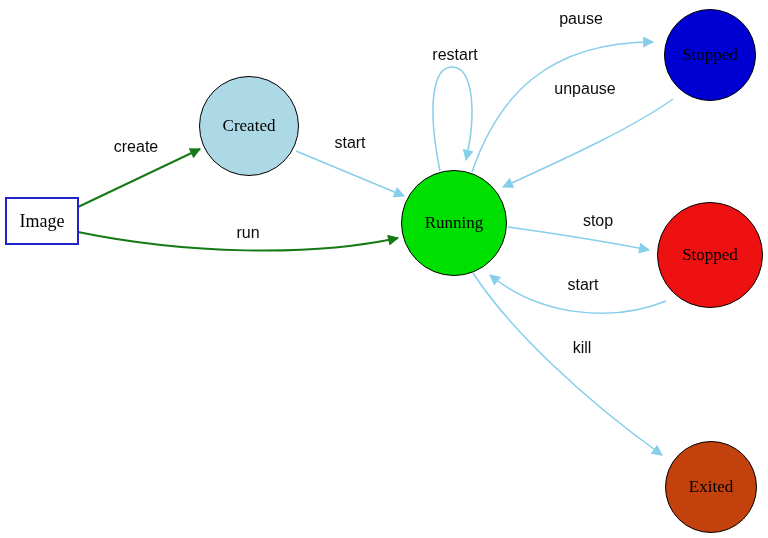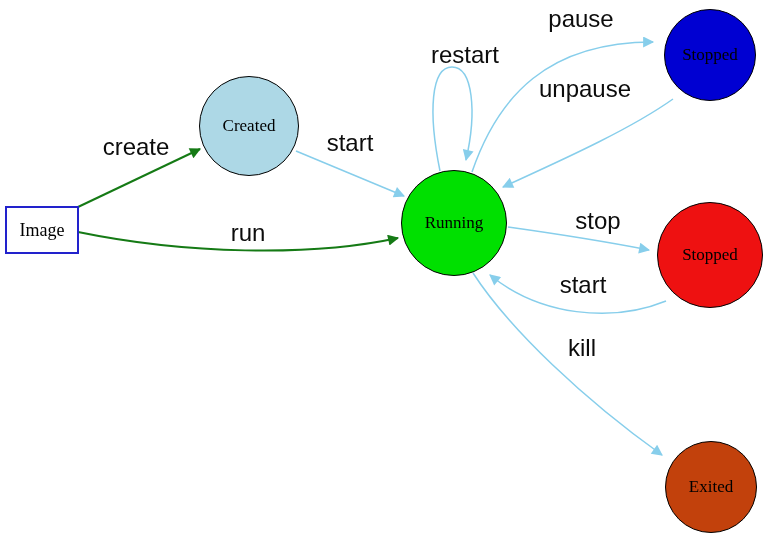--- a/index.html
+++ b/index.html
@@ -42,35 +42,35 @@
   .node.rect {
     border: 2px solid #2222cc;
     font-size: 18px;
   }
 
   .node-created { left: 199px; top: 76px;  width: 100px; height: 100px; }
   .node-running { left: 401px; top: 170px; width: 106px; height: 106px; }
   .node-paused  { left: 664px; top: 9px;   width: 92px;  height: 92px;  }
   .node-stopped { left: 657px; top: 202px; width: 106px; height: 106px; }
   .node-exited  { left: 665px; top: 441px; width: 92px;  height: 92px;  }
-  .node-image   { left: 5px;   top: 206px; width: 74px;  height: 48px;  }
+  .node-image   { left: 5px;   top: 197px; width: 74px;  height: 48px;  }
 
   .edge-label {
     position: absolute;
     transform: translate(-50%, -50%);
     font-family: "Liberation Sans", sans-serif;
-    font-size: 24px;
+    font-size: 16px;
     color: #0c0c0c;
     white-space: nowrap;
     line-height: 1;
   }
   .el-create  { left: 136px; top: 147px; }
   .el-run     { left: 248px; top: 233px; }
   .el-start1  { left: 350px; top: 143px; }
-  .el-restart { left: 455px; top: 55px; margin-left: 10px;  }
+  .el-restart { left: 455px; top: 55px;  }
   .el-pause   { left: 581px; top: 19px;  }
   .el-unpause { left: 585px; top: 89px;  }
   .el-stop    { left: 598px; top: 221px; }
   .el-start2  { left: 583px; top: 285px; }
   .el-kill    { left: 582px; top: 348px; }
 </style>
 </head>
 <body>
 
 <div class="canvas">

